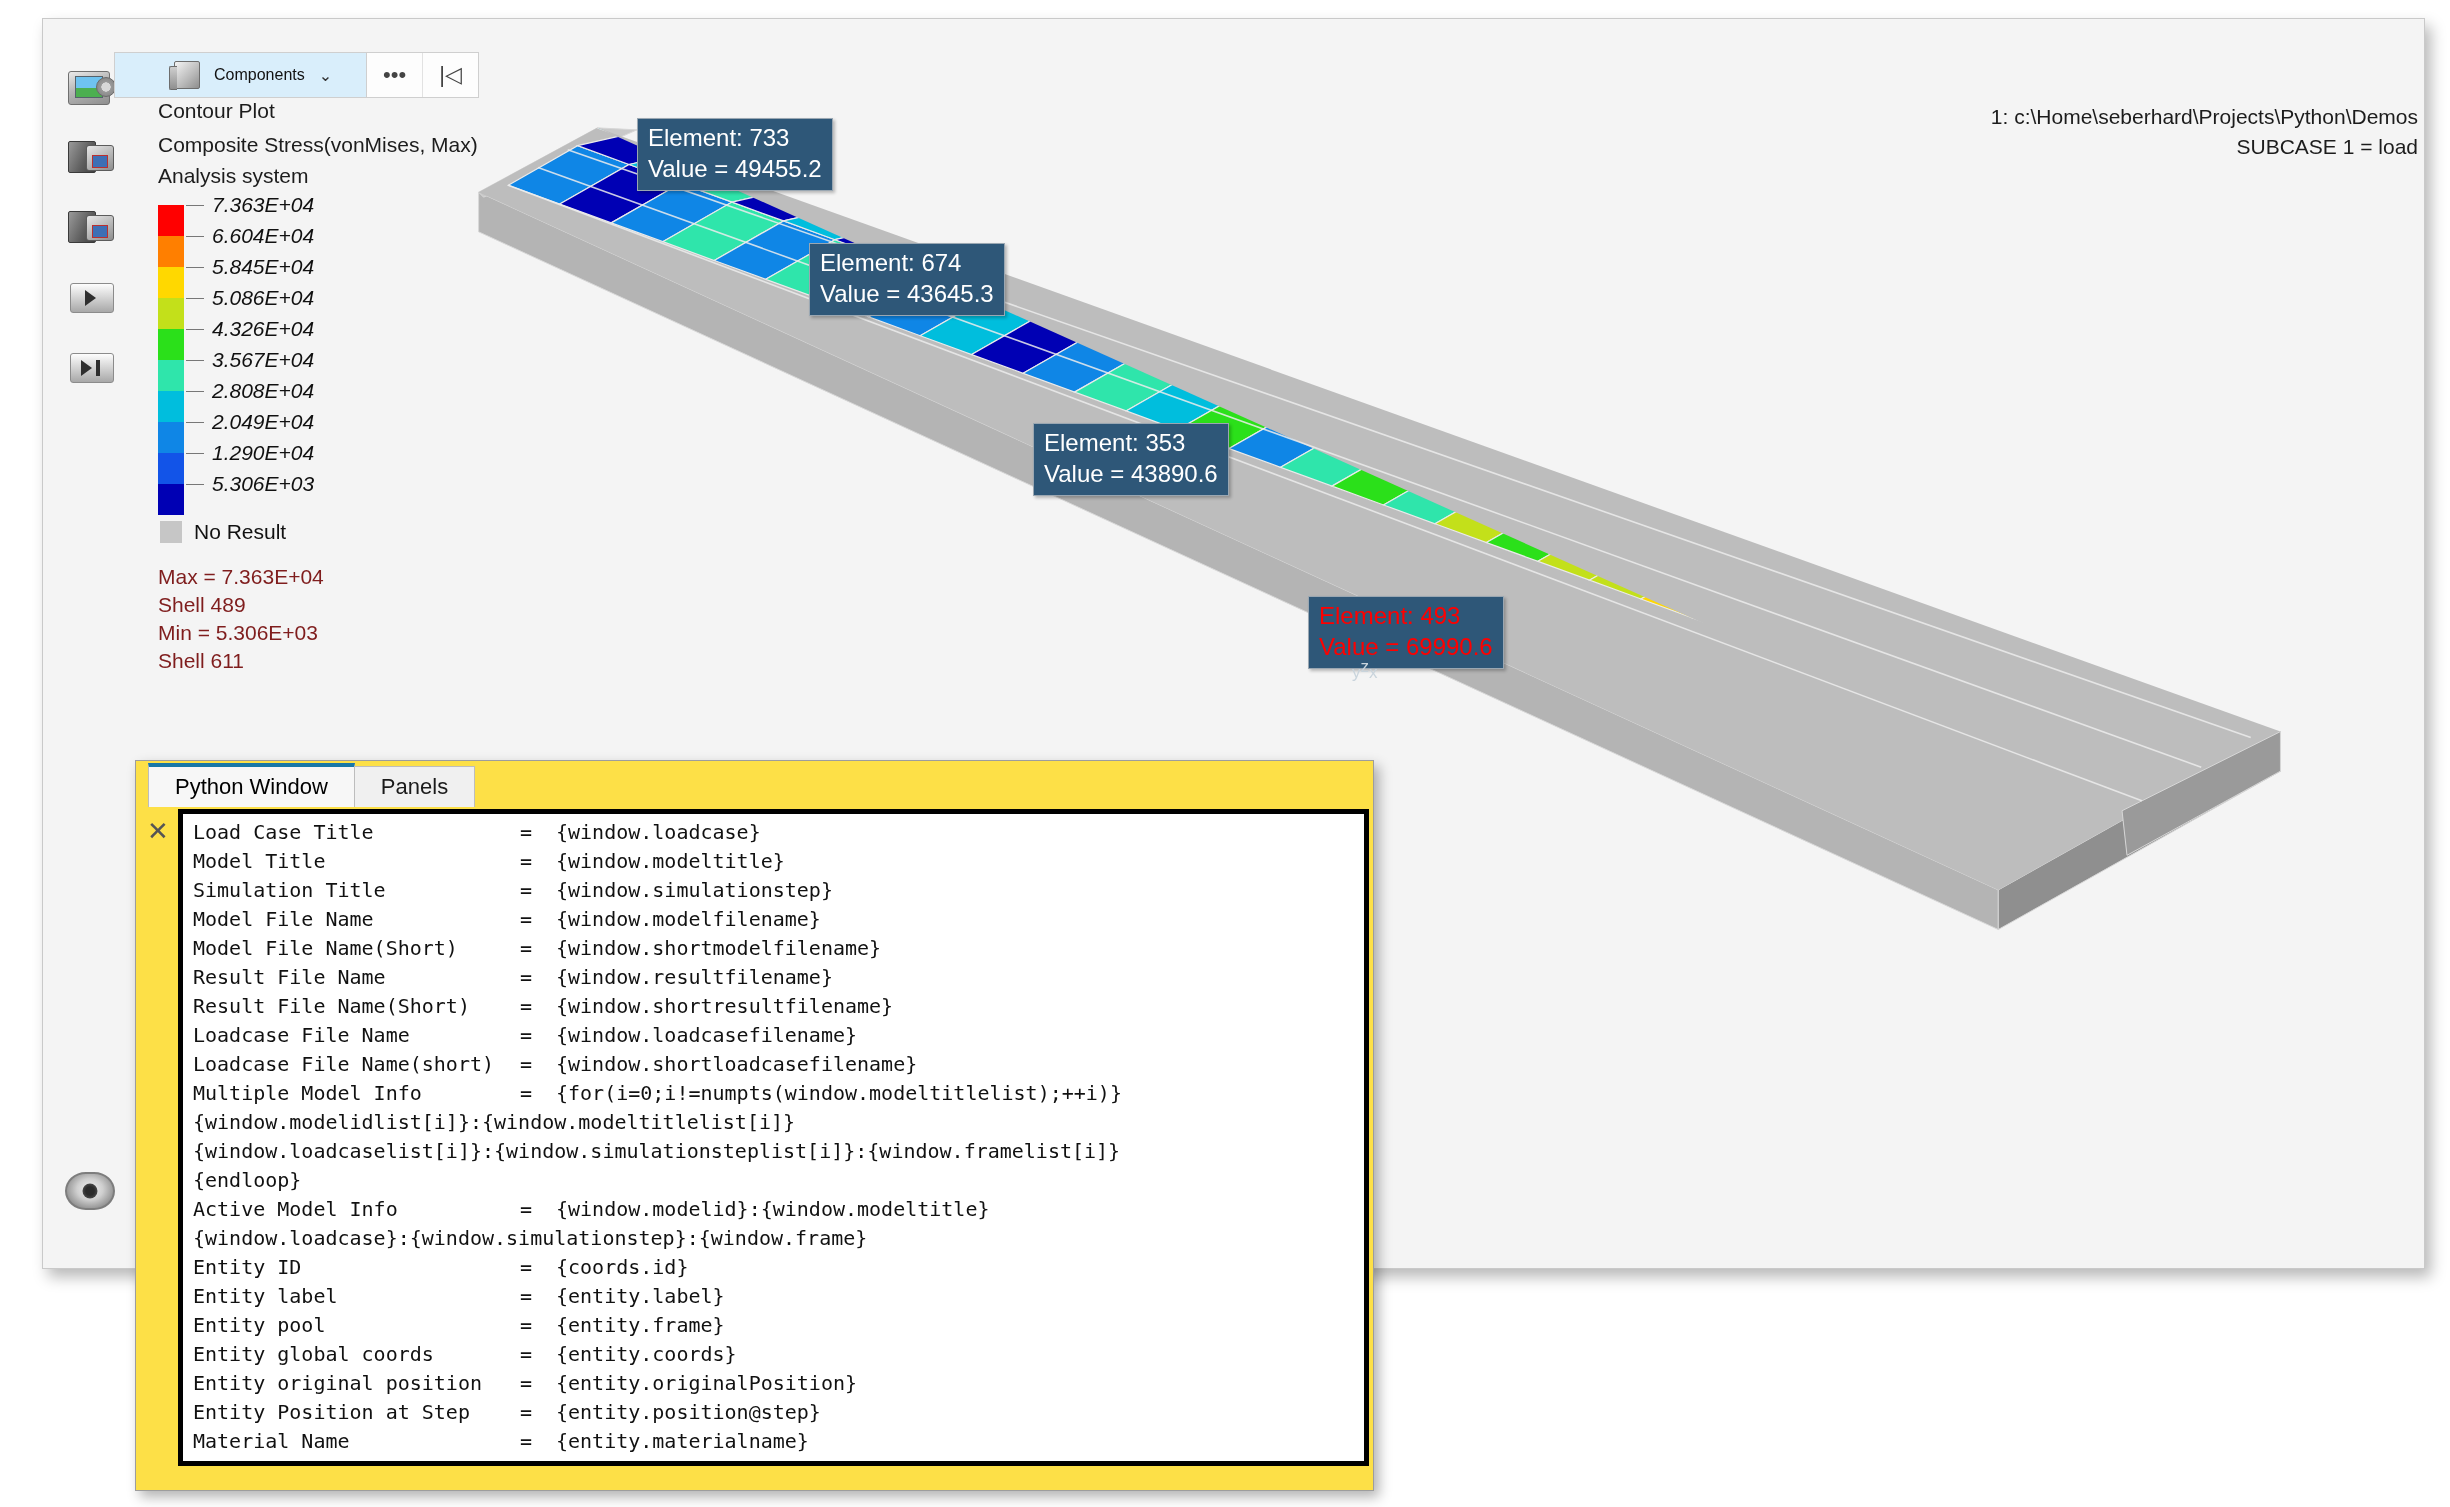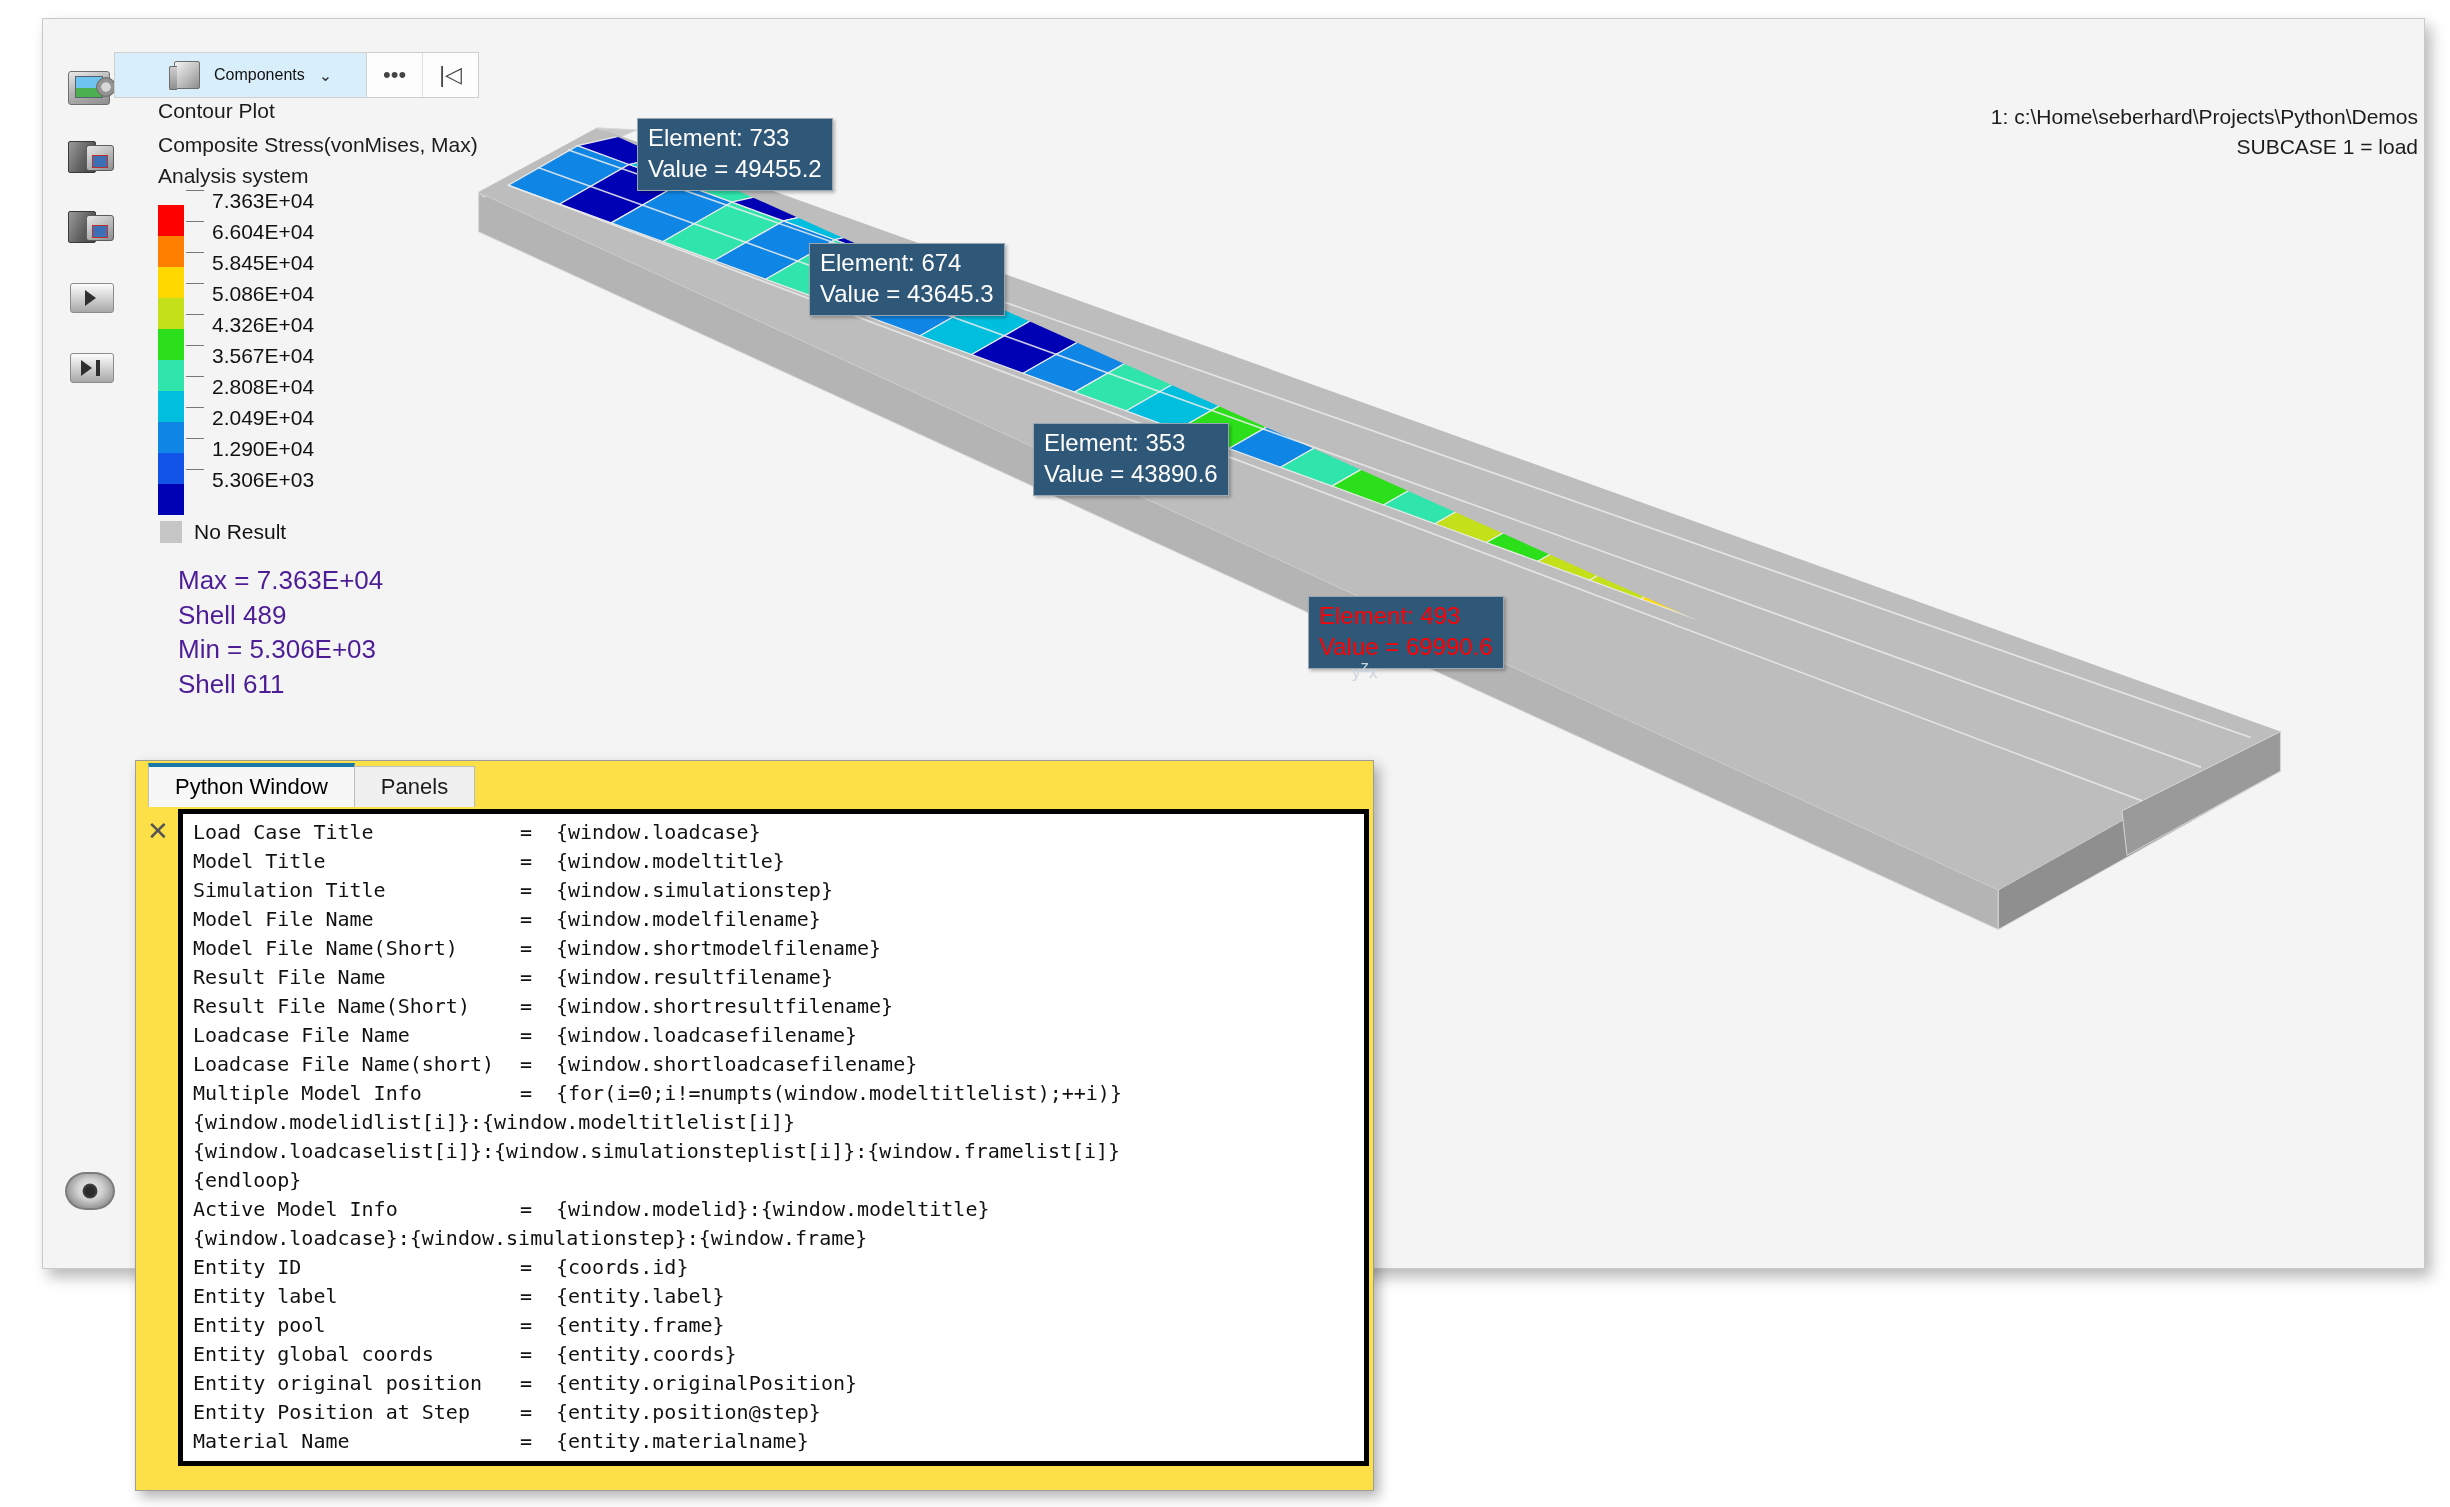--- a/index.html
+++ b/index.html
@@ -104,30 +104,30 @@
     border-right:1px solid #e2e2e2;font-size:22px;color:#444;background:#fdfdfd;
   }
   .bar-btn:last-child{border-right:none;}
 
   
   #legend{position:absolute;left:115px;top:81px;width:416px;}
   .legend-title{font-size:21px;color:#1c1c1c;line-height:1.45;white-space:nowrap;}
   #legend-head{margin-bottom:14px;}
   #legend-head .legend-title:first-child{position:relative;top:-4px;}
   .legend-rows{position:relative;margin-top:2px;}
-  .legend-row{display:flex;height:31px;}
+  .legend-row{display:flex;align-items:center;height:31px;font-style:italic;}
   .swatch{width:26px;height:31px;flex:0 0 auto;}
   .tick{width:18px;height:1px;background:#777;position:relative;top:-15px;margin-left:2px;}
   .legend-val{font-size:21px;color:#111;margin-left:8px;position:relative;top:-16px;
               font-variant-numeric:tabular-nums;white-space:nowrap;}
   .noresult-row{display:flex;align-items:center;height:30px;margin-top:2px;}
   .noresult-sw{width:22px;height:22px;background:#c6c6c6;margin-left:2px;}
   .noresult-lbl{font-size:21px;color:#111;margin-left:12px;}
   #legend-stats{margin-top:16px;}
-  #legend-stats div{font-size:26px;color:#4c1d95;line-height:1.33;white-space:nowrap;margin-left:20px;}
+  #legend-stats div{font-size:21px;color:#7f1d1d;line-height:1.33;white-space:nowrap;}
 
   
   #header-right{
     position:absolute;right:6px;top:83px;text-align:right;
     font-size:21px;color:#1c1c1c;line-height:1.45;white-space:nowrap;
   }
 
   
   #model-svg{position:absolute;left:0;top:0;width:100%;height:100%;}
 

